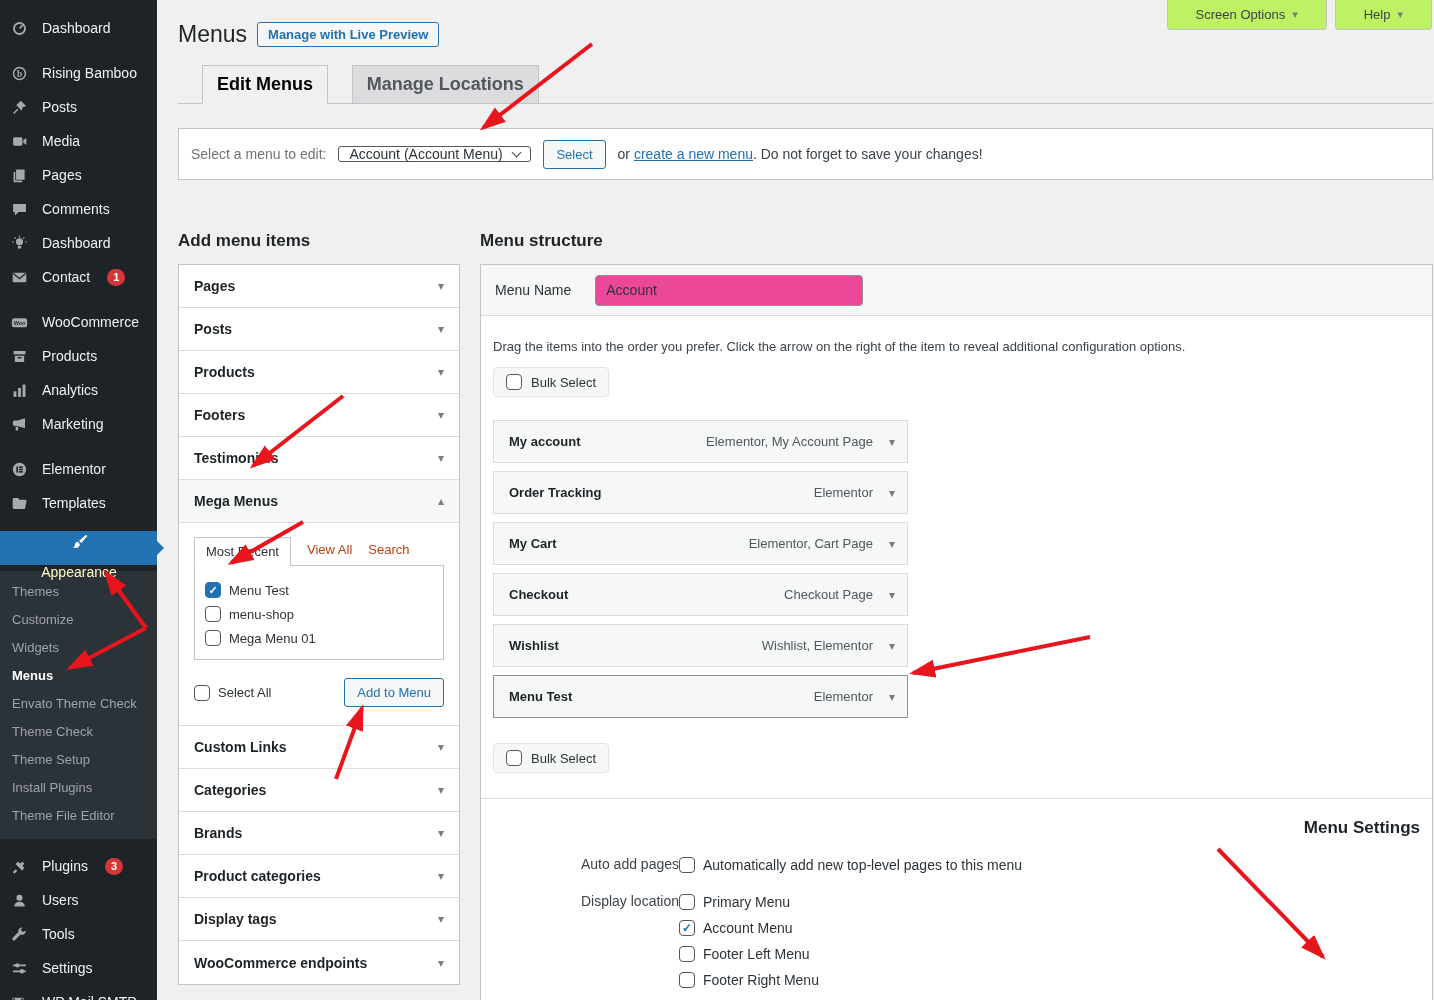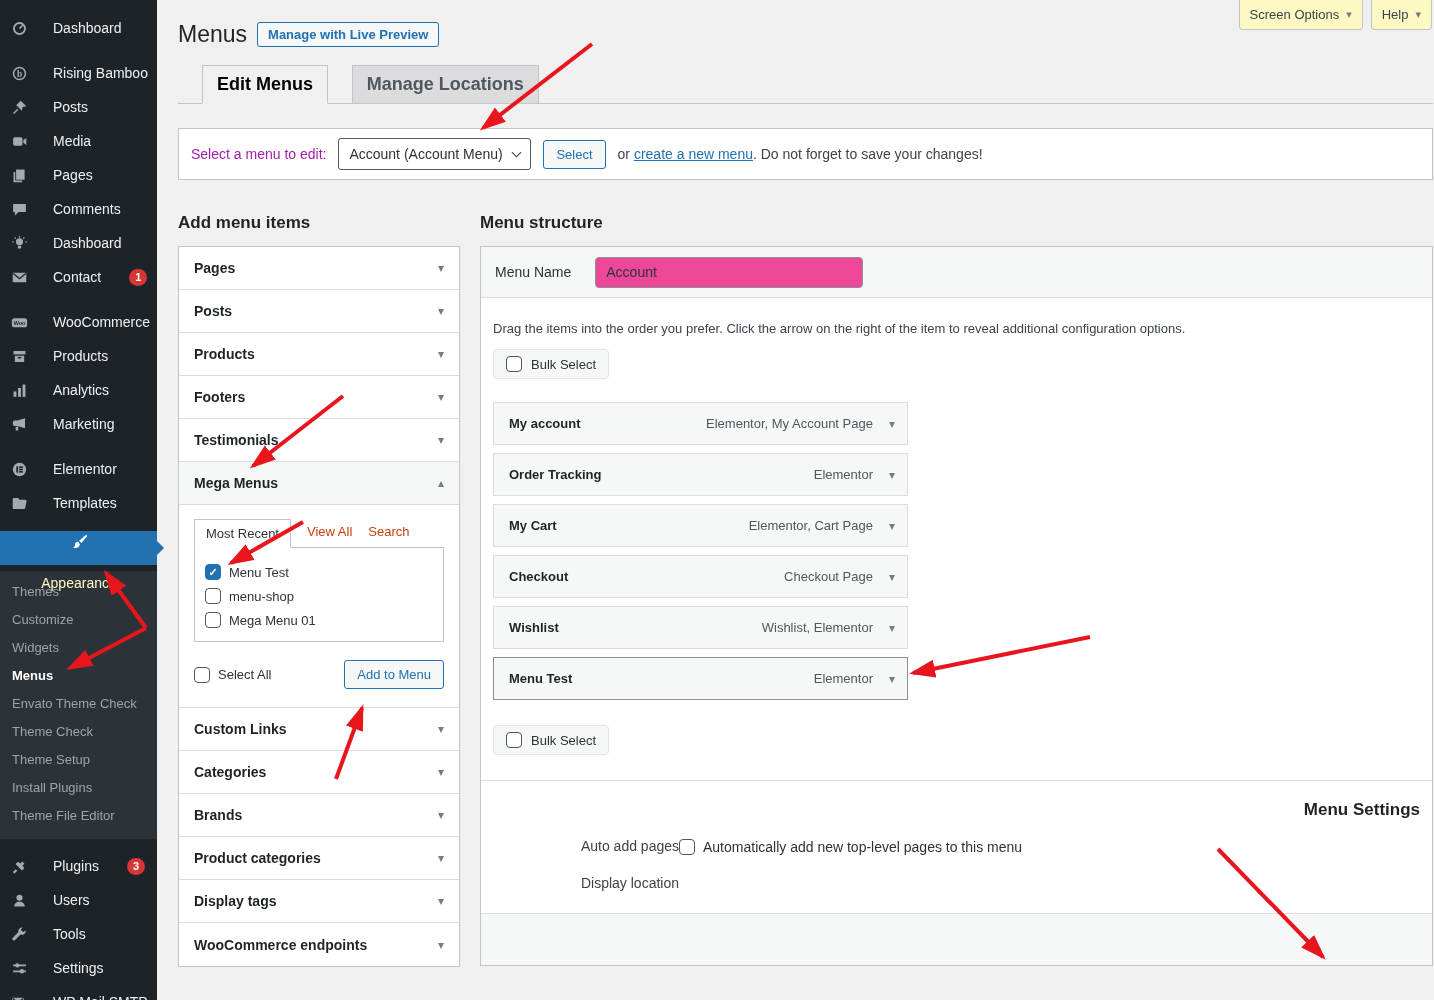--- a/index.html
+++ b/index.html
@@ -9,21 +9,21 @@
     font-size:13px; color:#1d2327;
     background:#f0f0f1;
     position:relative; overflow:hidden;
   }
   
   #sidebar {
     position:absolute; left:0; top:0; width:157px; height:1000px;
     background:#1d2327; z-index:5; overflow:visible;
   }
   .mi {
-    display:flex; align-items:center; gap:24px;
+    display:flex; align-items:center; gap:13px;
     height:34px; padding:0 8px 0 9px;
     color:#f0f0f1; font-size:14px; cursor:pointer; position:relative;
   }
   .mi .ico { width:20px; height:20px; display:flex; align-items:center; justify-content:center; color:#a7aaad; flex:none; }
   .mi .ico svg { width:17px; height:17px; }
   .mi.gap { margin-top:11px; }
   .mi.active { background:#2271b1; color:#fef9c3;flex-direction:column; }
   .mi.active .ico { color:#fff; }
   .cur-arrow {
     position:absolute; right:-15px; top:50%; margin-top:-8px;
@@ -37,22 +37,22 @@
   #submenu { background:#2c3338; padding:7px 0 9px; margin-top:6px; }
   .smi {
     display:block; padding:5px 12px; font-size:13px; color:#9ea3a8;
     cursor:pointer; line-height:18px;
   }
   .smi.current { color:#fff; font-weight:700; }
   #sidebar-bottom { margin-top:10px; }
   
   .chrome-tabs { position:absolute; top:0; right:2px; display:flex; gap:8px; z-index:6; }
   .chrome-tab {
-    background:#fef9c3; border:1px solid #c3c4c7; border-top:none;
-    border-radius:0 0 4px 4px; padding:6px 10px; font-size:13px; color:#3c434a;
+    background:#bef264; border:1px solid #c3c4c7; border-top:none;
+    border-radius:0 0 4px 4px; padding:6px 28px; font-size:13px; color:#3c434a;
     display:flex; align-items:center; gap:7px; cursor:pointer; height:30px;
   }
   .tri-down { font-size:11px; color:#787c82; }
   
   #content { margin-left:157px; padding:0 1px 0 21px; position:relative; }
   .title-row { padding-top:21px; display:flex; align-items:center; gap:10px; }
   h1 { font-size:23px; font-weight:400; color:#1d2327; }
   .btn-outline {
     background:#f6f7f7; border:1px solid #2271b1; color:#2271b1;
     border-radius:3px; padding:4px 10px; font-size:13px; font-weight:600; cursor:pointer;
@@ -65,31 +65,31 @@
     background:#dcdcde; color:#50575e; cursor:pointer;
   }
   .nav-tab.active { background:#f0f0f1; color:#000; border-bottom:1px solid #f0f0f1; }
   
   .manage-menus {
     margin-top:24px; background:#fff; border:1px solid #c3c4c7;
     padding:10px 12px; display:flex; align-items:center; gap:12px; height:52px;
   }
   .fake-select {
     display:flex; align-items:center; justify-content:space-between;
-    width:193px; height:32px; background:#fff; border:1px solid #50575e;
+    width:193px; height:16px; background:#fff; border:1px solid #50575e;
     border-radius:3px; padding:0 10px; font-size:14px; cursor:pointer; color:#2c3338;
   }
   .chev { width:7px; height:7px; border-right:1.7px solid #3c434a; border-bottom:1.7px solid #3c434a; transform:rotate(45deg); margin-top:-4px; }
   a.link { color:#2271b1; text-decoration:underline; cursor:pointer; }
   .hint { color:#3c434a; font-size:13px; }
   
   .cols { display:flex; gap:20px; align-items:flex-start; }
   .col-left { width:282px; flex:none; }
   .col-right { flex:1; min-width:0; }
-  .col-head { margin:33px 0 13px; font-size:17px; font-weight:700; color:#1d2327; }
+  .col-head { margin:51px 0 13px; font-size:17px; font-weight:700; color:#1d2327; }
   
   .accordion { background:#fff; border:1px solid #c3c4c7; }
   .acc-row {
     display:flex; align-items:center; justify-content:space-between;
     padding:0 15px; height:43px; border-bottom:1px solid #dcdcde;
     font-size:14px; font-weight:700; cursor:pointer; color:#1d2327;
   }
   .acc-row:last-child { border-bottom:none; }
   .acc-row .tri { color:#787c82; font-size:12px; font-weight:400; }
   .acc-row.open { background:#f6f7f7; }
@@ -375,21 +375,21 @@
     <h1>Menus</h1>
     <button class="btn-outline">Manage with Live Preview</button>
   </div>
 
   <div class="nav-tab-wrapper">
     <span class="nav-tab active">Edit Menus</span>
     <span class="nav-tab">Manage Locations</span>
   </div>
 
   <div class="manage-menus">
-    <span class="hint" style="color:#a21caf;font-size:14px;">Select a menu to edit:</span>
+    <span class="hint" style="color:#737373;font-size:14px;">Select a menu to edit:</span>
     <div class="fake-select">
       <span>Account (Account Menu)</span>
       <span class="chev"></span>
     </div>
     <button class="btn-outline" style="font-weight:400;padding:6px 12px;">Select</button>
     <span class="hint" style="font-size:14px;">
       <span>or</span>
       <a class="link">create a new menu</a><span>. Do not forget to save your changes!</span>
     </span>
   </div>
@@ -548,20 +548,38 @@
             <h3>Menu Settings</h3>
             <div class="set-row">
               <span class="set-label">Auto add pages</span>
               <span class="opt">
                 <span class="cb"></span>
                 <span>Automatically add new top-level pages to this menu</span>
               </span>
             </div>
             <div class="set-row">
               <span class="set-label">Display location</span>
+              <span class="set-opts">
+                <span class="opt">
+                  <span class="cb"></span>
+                  <span>Primary Menu</span>
+                </span>
+                <span class="opt">
+                  <span class="cb checked-blue"></span>
+                  <span>Account Menu</span>
+                </span>
+                <span class="opt">
+                  <span class="cb"></span>
+                  <span>Footer Left Menu</span>
+                </span>
+                <span class="opt">
+                  <span class="cb"></span>
+                  <span>Footer Right Menu</span>
+                </span>
+              </span>
             </div>
           </div>
         </div>
 
         <div class="structure-foot">
           
           
         </div>
       </div>
     </div>

